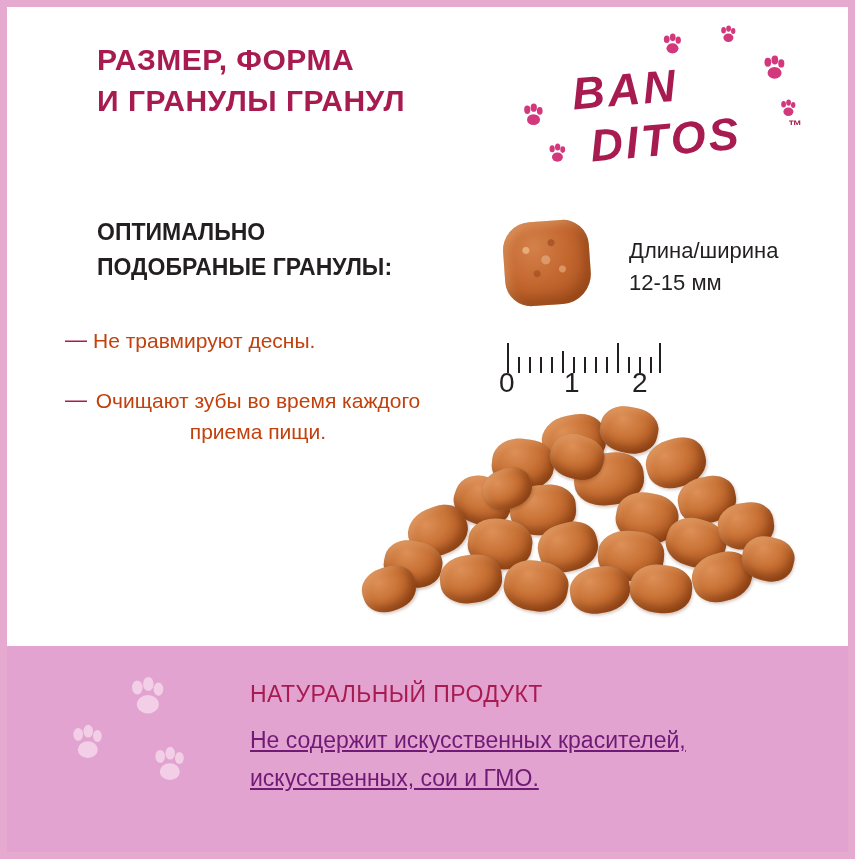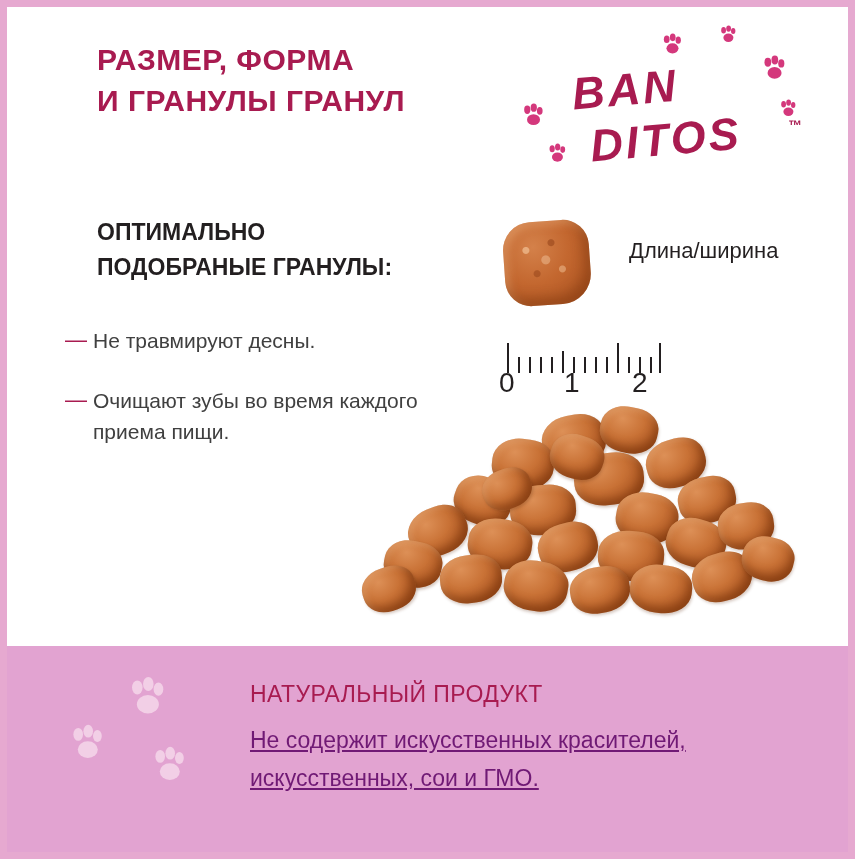--- a/index.html
+++ b/index.html
@@ -118,24 +118,25 @@
   }
   .bullet-dash {
     color: #a81b50;
     font-size: 22px;
     line-height: 1.35;
     width: 28px;
     flex: 0 0 28px;
     text-align: left;
   }
   .bullet-text {
-    color: #404040;
+    color: #c2410c;
     font-size: 21px;
     line-height: 1.5;
     max-width: 330px;
+    text-align: center;
   }
 
   
   .sample-kibble {
     position: absolute;
     left: 497px;
     top: 214px;
     width: 86px;
     height: 84px;
     background: radial-gradient(ellipse at 35% 30%, #d4814a 0%, #c3672f 45%, #a8501f 100%);
@@ -310,20 +311,21 @@
       <div class="bullet">
         <span class="bullet-dash">—</span>
         <span class="bullet-text">Очищают зубы во время каждого приема пищи.</span>
       </div>
     </div>
 
     <div class="sample-kibble"></div>
 
     <div class="size-label">
       <div>Длина/ширина</div>
+      <div>12-15 мм</div>
     </div>
 
     <div class="ruler">
       <div class="ruler-tick" style="left:0px;   height:30px;"></div>
       <div class="ruler-tick" style="left:11px;  height:16px;"></div>
       <div class="ruler-tick" style="left:22px;  height:16px;"></div>
       <div class="ruler-tick" style="left:33px;  height:16px;"></div>
       <div class="ruler-tick" style="left:44px;  height:16px;"></div>
       <div class="ruler-tick" style="left:55px;  height:22px;"></div>
       <div class="ruler-tick" style="left:66px;  height:16px;"></div>

